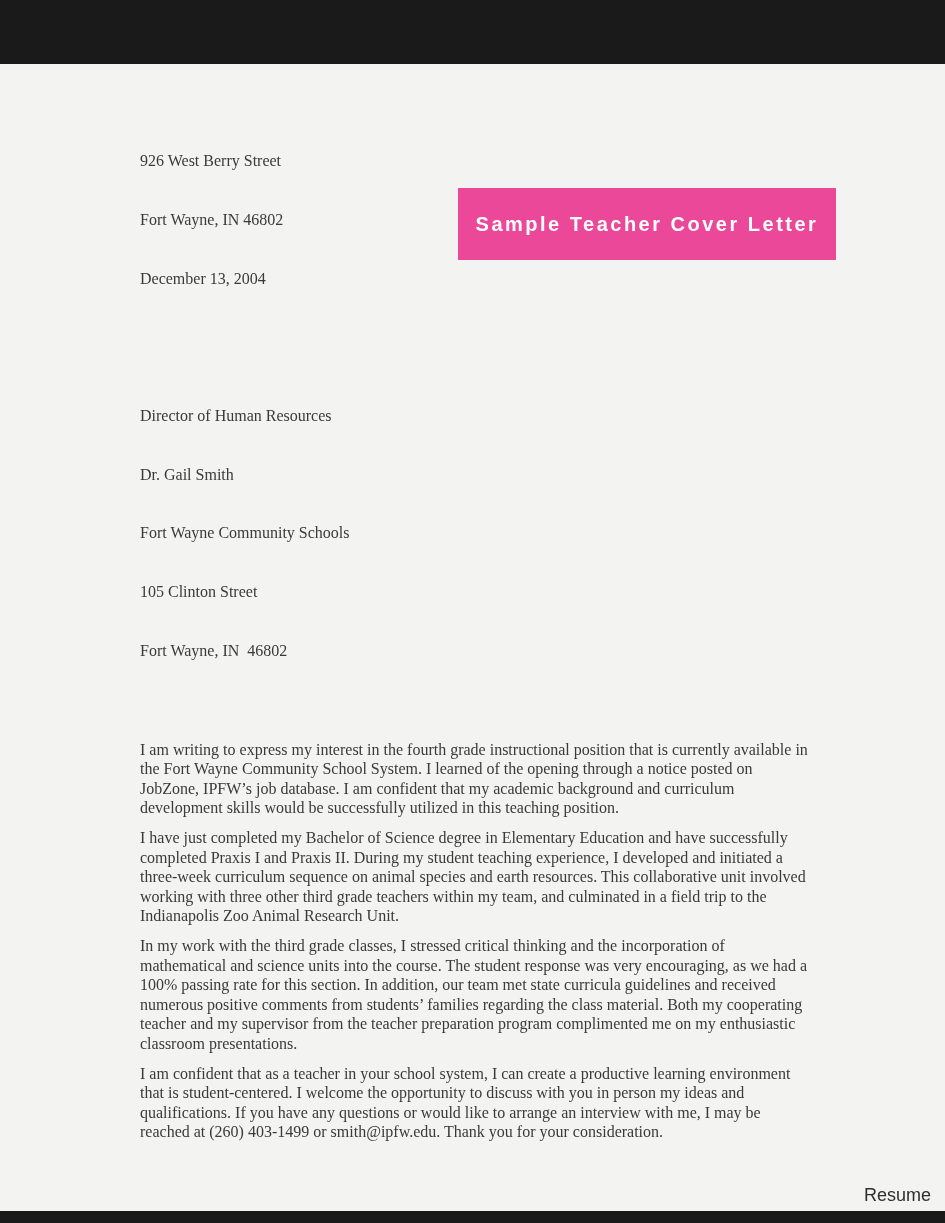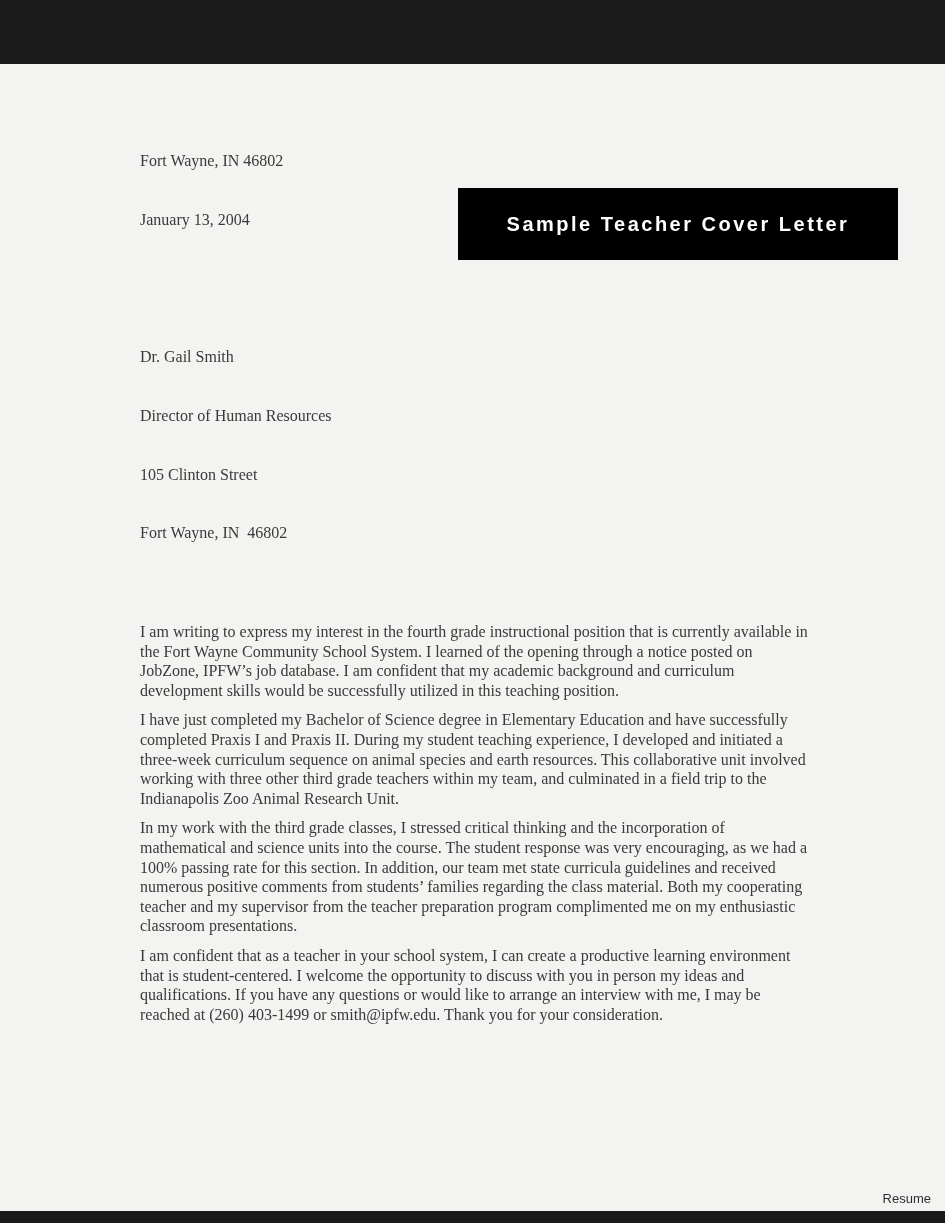--- a/index.html
+++ b/index.html
@@ -24,23 +24,23 @@
     position: absolute;
     bottom: 0; left: 0;
     width: 100%;
     height: 12px;
     background: #1a1a1a;
   }
   .banner {
     position: absolute;
     left: 458px;
     top: 188px;
-    width: 440px;
+    width: 378px;
     height: 72px;
-    background: #000000;
+    background: #ec4899;
     color: #ffffff;
     display: flex;
     align-items: center;
     justify-content: center;
     font-family: "Liberation Sans", sans-serif;
     font-weight: bold;
     font-size: 20px;
     letter-spacing: 2.5px;
     white-space: nowrap;
   }
@@ -55,44 +55,46 @@
   .letter p { margin: 0; }
   .address-block { white-space: pre-wrap; }
   .sender-block { margin-bottom: 39px; }
   .recipient-block { margin-bottom: 40px; }
   .salutation { margin-bottom: 9px !important; }
   .body-para { margin-bottom: 10px !important; }
   .footer-label {
     position: absolute;
     right: 14px;
     bottom: 17px;
-    font-size: 13px;
+    font-size: 18px;
     color: #2e2e2e;
     font-family: "Liberation Sans", sans-serif;
   }
 </style>
 </head>
 <body>
 
 <div class="top-bar"></div>
 
 <div class="banner">
   <span>Sample Teacher Cover Letter</span>
 </div>
 
 <div class="letter">
 
   <div class="address-block sender-block">
+    <p>926 West Berry Street</p>
     <p>Fort Wayne, IN 46802</p>
-    <p>January 13, 2004</p>
+    <p>December 13, 2004</p>
   </div>
 
   <div class="address-block recipient-block">
+    <p>Director of Human Resources</p>
     <p>Dr. Gail Smith</p>
-    <p>Director of Human Resources</p>
+    <p>Fort Wayne Community Schools</p>
     <p>105 Clinton Street</p>
     <p>Fort Wayne, IN  46802</p>
   </div>
 
 
   <p class="body-para">I am writing to express my interest in the fourth grade instructional position that is currently available in the Fort Wayne Community School System. I learned of the opening through a notice posted on JobZone, IPFW’s job database. I am confident that my academic background and curriculum development skills would be successfully utilized in this teaching position.</p>
   <p class="body-para">I have just completed my Bachelor of Science degree in Elementary Education and have successfully completed Praxis I and Praxis II. During my student teaching experience, I developed and initiated a three-week curriculum sequence on animal species and earth resources. This collaborative unit involved working with three other third grade teachers within my team, and culminated in a field trip to the Indianapolis Zoo Animal Research Unit.</p>
   <p class="body-para">In my work with the third grade classes, I stressed critical thinking and the incorporation of mathematical and science units into the course.  The student response was very encouraging, as we had a 100% passing rate for this section.  In addition, our team met state curricula guidelines and received numerous positive comments from students’ families regarding the class material. Both my cooperating teacher and my supervisor from the teacher preparation program complimented me on my enthusiastic classroom presentations.</p>
   <p class="body-para">I am confident that as a teacher in your school system, I can create a productive learning environment that is student-centered. I welcome the opportunity to discuss with you in person my ideas and qualifications. If you have any questions or would like to arrange an interview with me, I may be reached at (260) 403-1499 or smith@ipfw.edu. Thank you for your consideration.</p>
 

